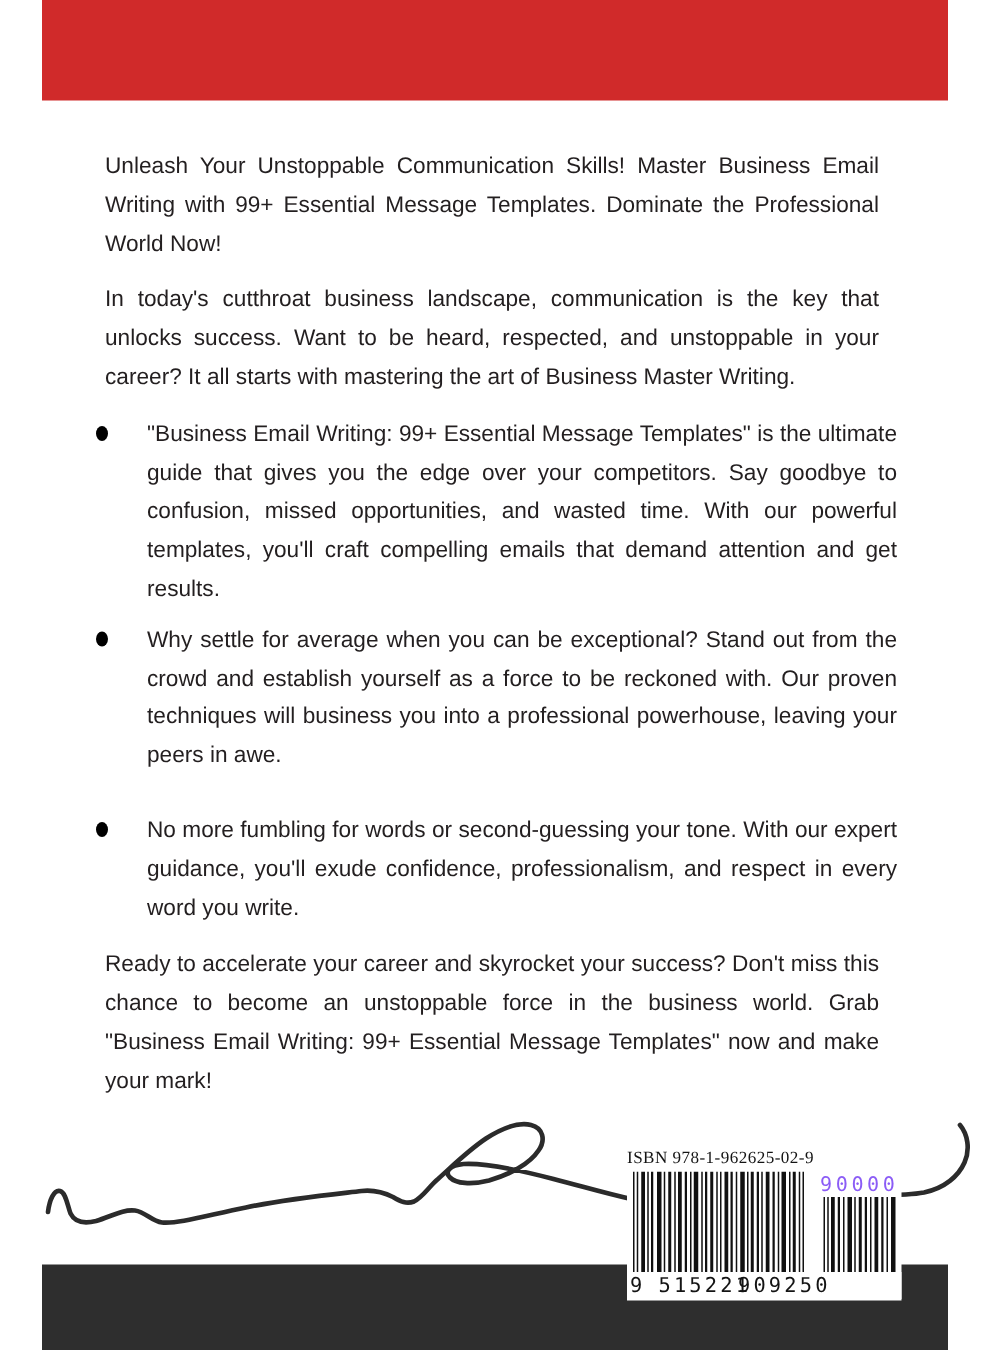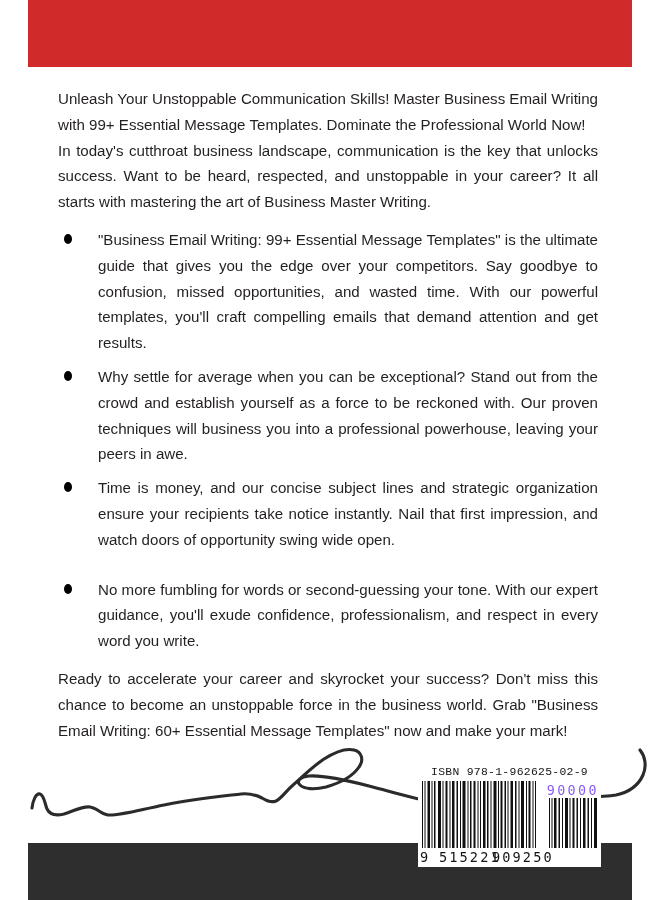--- a/index.html
+++ b/index.html
@@ -42,21 +42,21 @@
     left: 58px;
     top: 86px;
     width: 540px;
     color: #231f20;
     font-size: 15.1px;
     line-height: 25.8px;
     text-align: justify;
     text-justify: inter-word;
   }
   #copy p {
-    margin: 0;
+    margin: 12px;
   }
   .para {
     text-align: justify;
   }
 
   
   ul.bullets {
     list-style: none;
     margin: 12px 0 12px 0;
     padding: 0;
@@ -102,22 +102,21 @@
     top: 764px;
     width: 183px;
     height: 103px;
     background: #ffffff;
   }
   #isbn-line {
     position: absolute;
     left: 0;
     top: 2px;
     width: 183px;
-    text-align: center;
-    font-family: Liberation Mono, monospace;
+    font-family: Liberation Serif, serif;
     font-size: 11.4px;
     letter-spacing: 0.3px;
     color: #141414;
     white-space: nowrap;
   }
   #addon-digits {
     position: absolute;
     right: 2px;
     top: 19px;
     font-family: "DejaVu Sans Mono", "Liberation Mono", monospace;
@@ -172,29 +171,25 @@
       <li>
         <span class="bullet-dot"></span>
         <span>"Business Email Writing: 99+ Essential Message Templates" is the ultimate guide that gives you the edge over your competitors. Say goodbye to confusion, missed opportunities, and wasted time. With our powerful templates, you'll craft compelling emails that demand attention and get results.</span>
       </li>
       <li>
         <span class="bullet-dot"></span>
         <span>Why settle for average when you can be exceptional? Stand out from the crowd and establish yourself as a force to be reckoned with. Our proven techniques will business you into a professional powerhouse, leaving your peers in awe.</span>
       </li>
       <li>
         <span class="bullet-dot"></span>
-        <span>Time is money, and our concise subject lines and strategic organization ensure your recipients take notice instantly. Nail that first impression, and watch doors of opportunity swing wide open.</span>
-      </li>
-      <li>
-        <span class="bullet-dot"></span>
         <span>No more fumbling for words or second-guessing your tone. With our expert guidance, you'll exude confidence, professionalism, and respect in every word you write.</span>
       </li>
     </ul>
 
-    <p id="closing" class="para">Ready to accelerate your career and skyrocket your success? Don't miss this chance to become an unstoppable force in the business world. Grab "Business Email Writing: 60+ Essential Message Templates" now and make your mark!</p>
+    <p id="closing" class="para">Ready to accelerate your career and skyrocket your success? Don't miss this chance to become an unstoppable force in the business world. Grab "Business Email Writing: 99+ Essential Message Templates" now and make your mark!</p>
   </div>
 
   <svg id="flourish" viewBox="0 0 636 104" preserveAspectRatio="none" aria-hidden="true">
     <path d="M8,66 C9,58 12,51 16,52 C20,53 21,62 23,67
              C26,73 32,74 40,72 C50,69 58,64 66,65
              C73,66 77,72 84,73 C95,74 115,68 140,63
              C168,57 200,54 217,52 C226,51 232,53 238,56
              C243,59 247,61 252,59 C258,56 262,49 268,44
              C277,36 288,25 300,17 C311,10 322,6 330,8
              C338,10 340,18 335,25 C329,34 316,41 302,45

